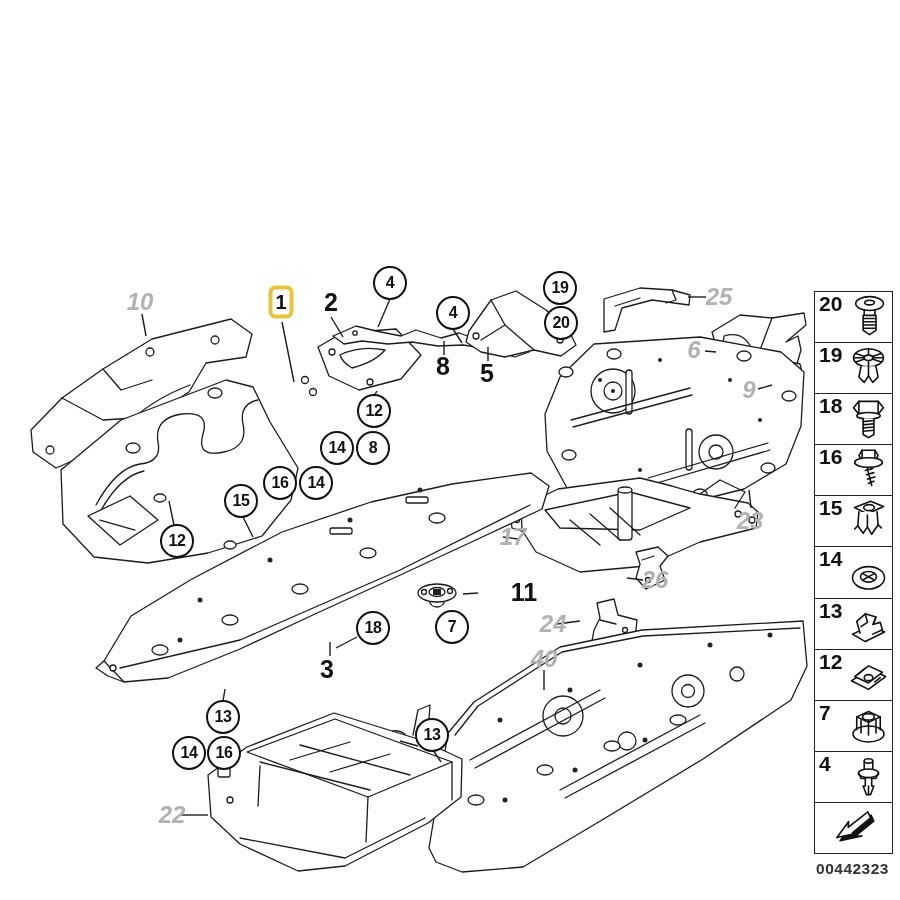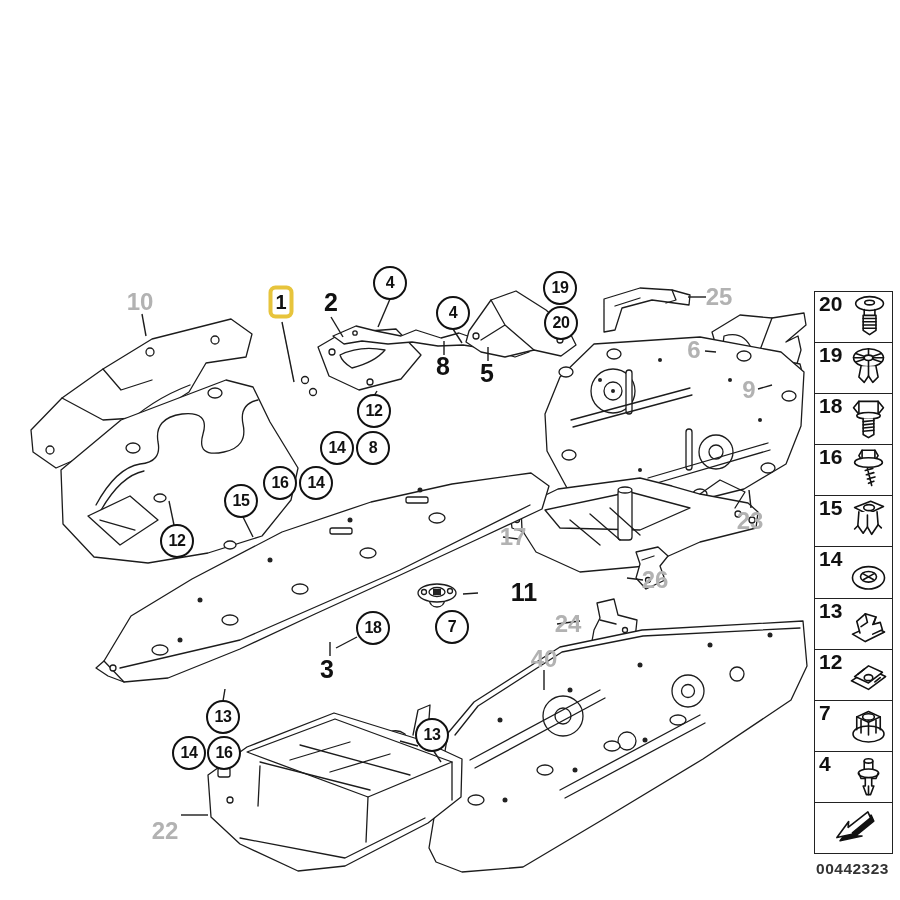--- a/index.html
+++ b/index.html
@@ -13,21 +13,21 @@
   .part .dark{fill:#222;stroke:none;}
   #leader-lines line{stroke:#1c1c1c;stroke-width:1.4;}
 
   
   #callout-layer{position:absolute;left:0;top:0;width:100%;height:100%;}
   .co{position:absolute;transform:translate(-50%,-50%);display:flex;align-items:center;justify-content:center;
       color:#111;user-select:none;white-space:nowrap;}
   .co.circle{width:30px;height:30px;border:2.3px solid #111;border-radius:50%;background:#fff;
       font-weight:bold;font-size:16px;letter-spacing:-0.5px;}
   .co.plain{font-weight:bold;font-size:25px;}
-  .co.gray{font-weight:bold;font-size:24px;color:#b2b2b2;}
+  .co.gray{font-weight:bold;font-size:24px;color:#b2b2b2;font-style:italic;}
   .co.highlight{width:17px;height:25px;border:4.5px solid #e7c43c;border-radius:7px;background:#fff;
       font-weight:bold;font-size:20px;}
 
   
   .legend{position:absolute;left:814px;top:291px;width:77px;border:1.6px solid #222;background:#fff;}
   .legend .cell{position:relative;height:50.1px;border-bottom:1.6px solid #222;}
   .legend .cell:last-child{border-bottom:none;}
   .legend .num{position:absolute;left:4px;top:0;font-weight:bold;font-size:21px;color:#111;}
   .legend .ic{position:absolute;right:0;top:2px;width:47px;height:47px;}
   .legend .ic.arrow{left:50%;right:auto;transform:translateX(-50%);width:56px;height:47px;}
@@ -328,23 +328,23 @@
       <div class="co plain" style="left: 487px; top: 373px;">5</div>
       <div class="co plain" style="left: 327px; top: 669px;">3</div>
       <div class="co plain" style="left: 496px; top: 592px; margin-left: 28px;">11</div>
       <div class="co gray" style="left: 140px; top: 302px;">10</div>
       <div class="co gray" style="left: 719px; top: 297px;">25</div>
       <div class="co gray" style="left: 694px; top: 350px;">6</div>
       <div class="co gray" style="left: 749px; top: 390px;">9</div>
       <div class="co gray" style="left: 750px; top: 521px;">23</div>
       <div class="co gray" style="left: 489px; top: 537px; margin-left: 24px;">17</div>
       <div class="co gray" style="left: 655px; top: 580px;">26</div>
-      <div class="co gray" style="left: 568px; top: 624px; text-align: center;">24</div>
+      <div class="co gray" style="left: 553px; top: 624px; text-align: center;">24</div>
       <div class="co gray" style="left: 544px; top: 659px;">40</div>
-      <div class="co gray" style="left: 165px; top: 815px; margin-top: 16px;">22</div>
+      <div class="co gray" style="left: 172px; top: 815px;">22</div>
       <div class="co circle" style="left: 390px; top: 283px;">4</div>
       <div class="co circle" style="left: 453px; top: 313px;">4</div>
       <div class="co circle" style="left: 560px; top: 288px;">19</div>
       <div class="co circle" style="left: 561px; top: 323px;">20</div>
       <div class="co circle" style="left: 374px; top: 411px;">12</div>
       <div class="co circle" style="left: 337px; top: 448px;">14</div>
       <div class="co circle" style="left: 373px; top: 448px;">8</div>
       <div class="co circle" style="left: 280px; top: 483px;">16</div>
       <div class="co circle" style="left: 316px; top: 483px;">14</div>
       <div class="co circle" style="left: 241px; top: 501px;">15</div>

